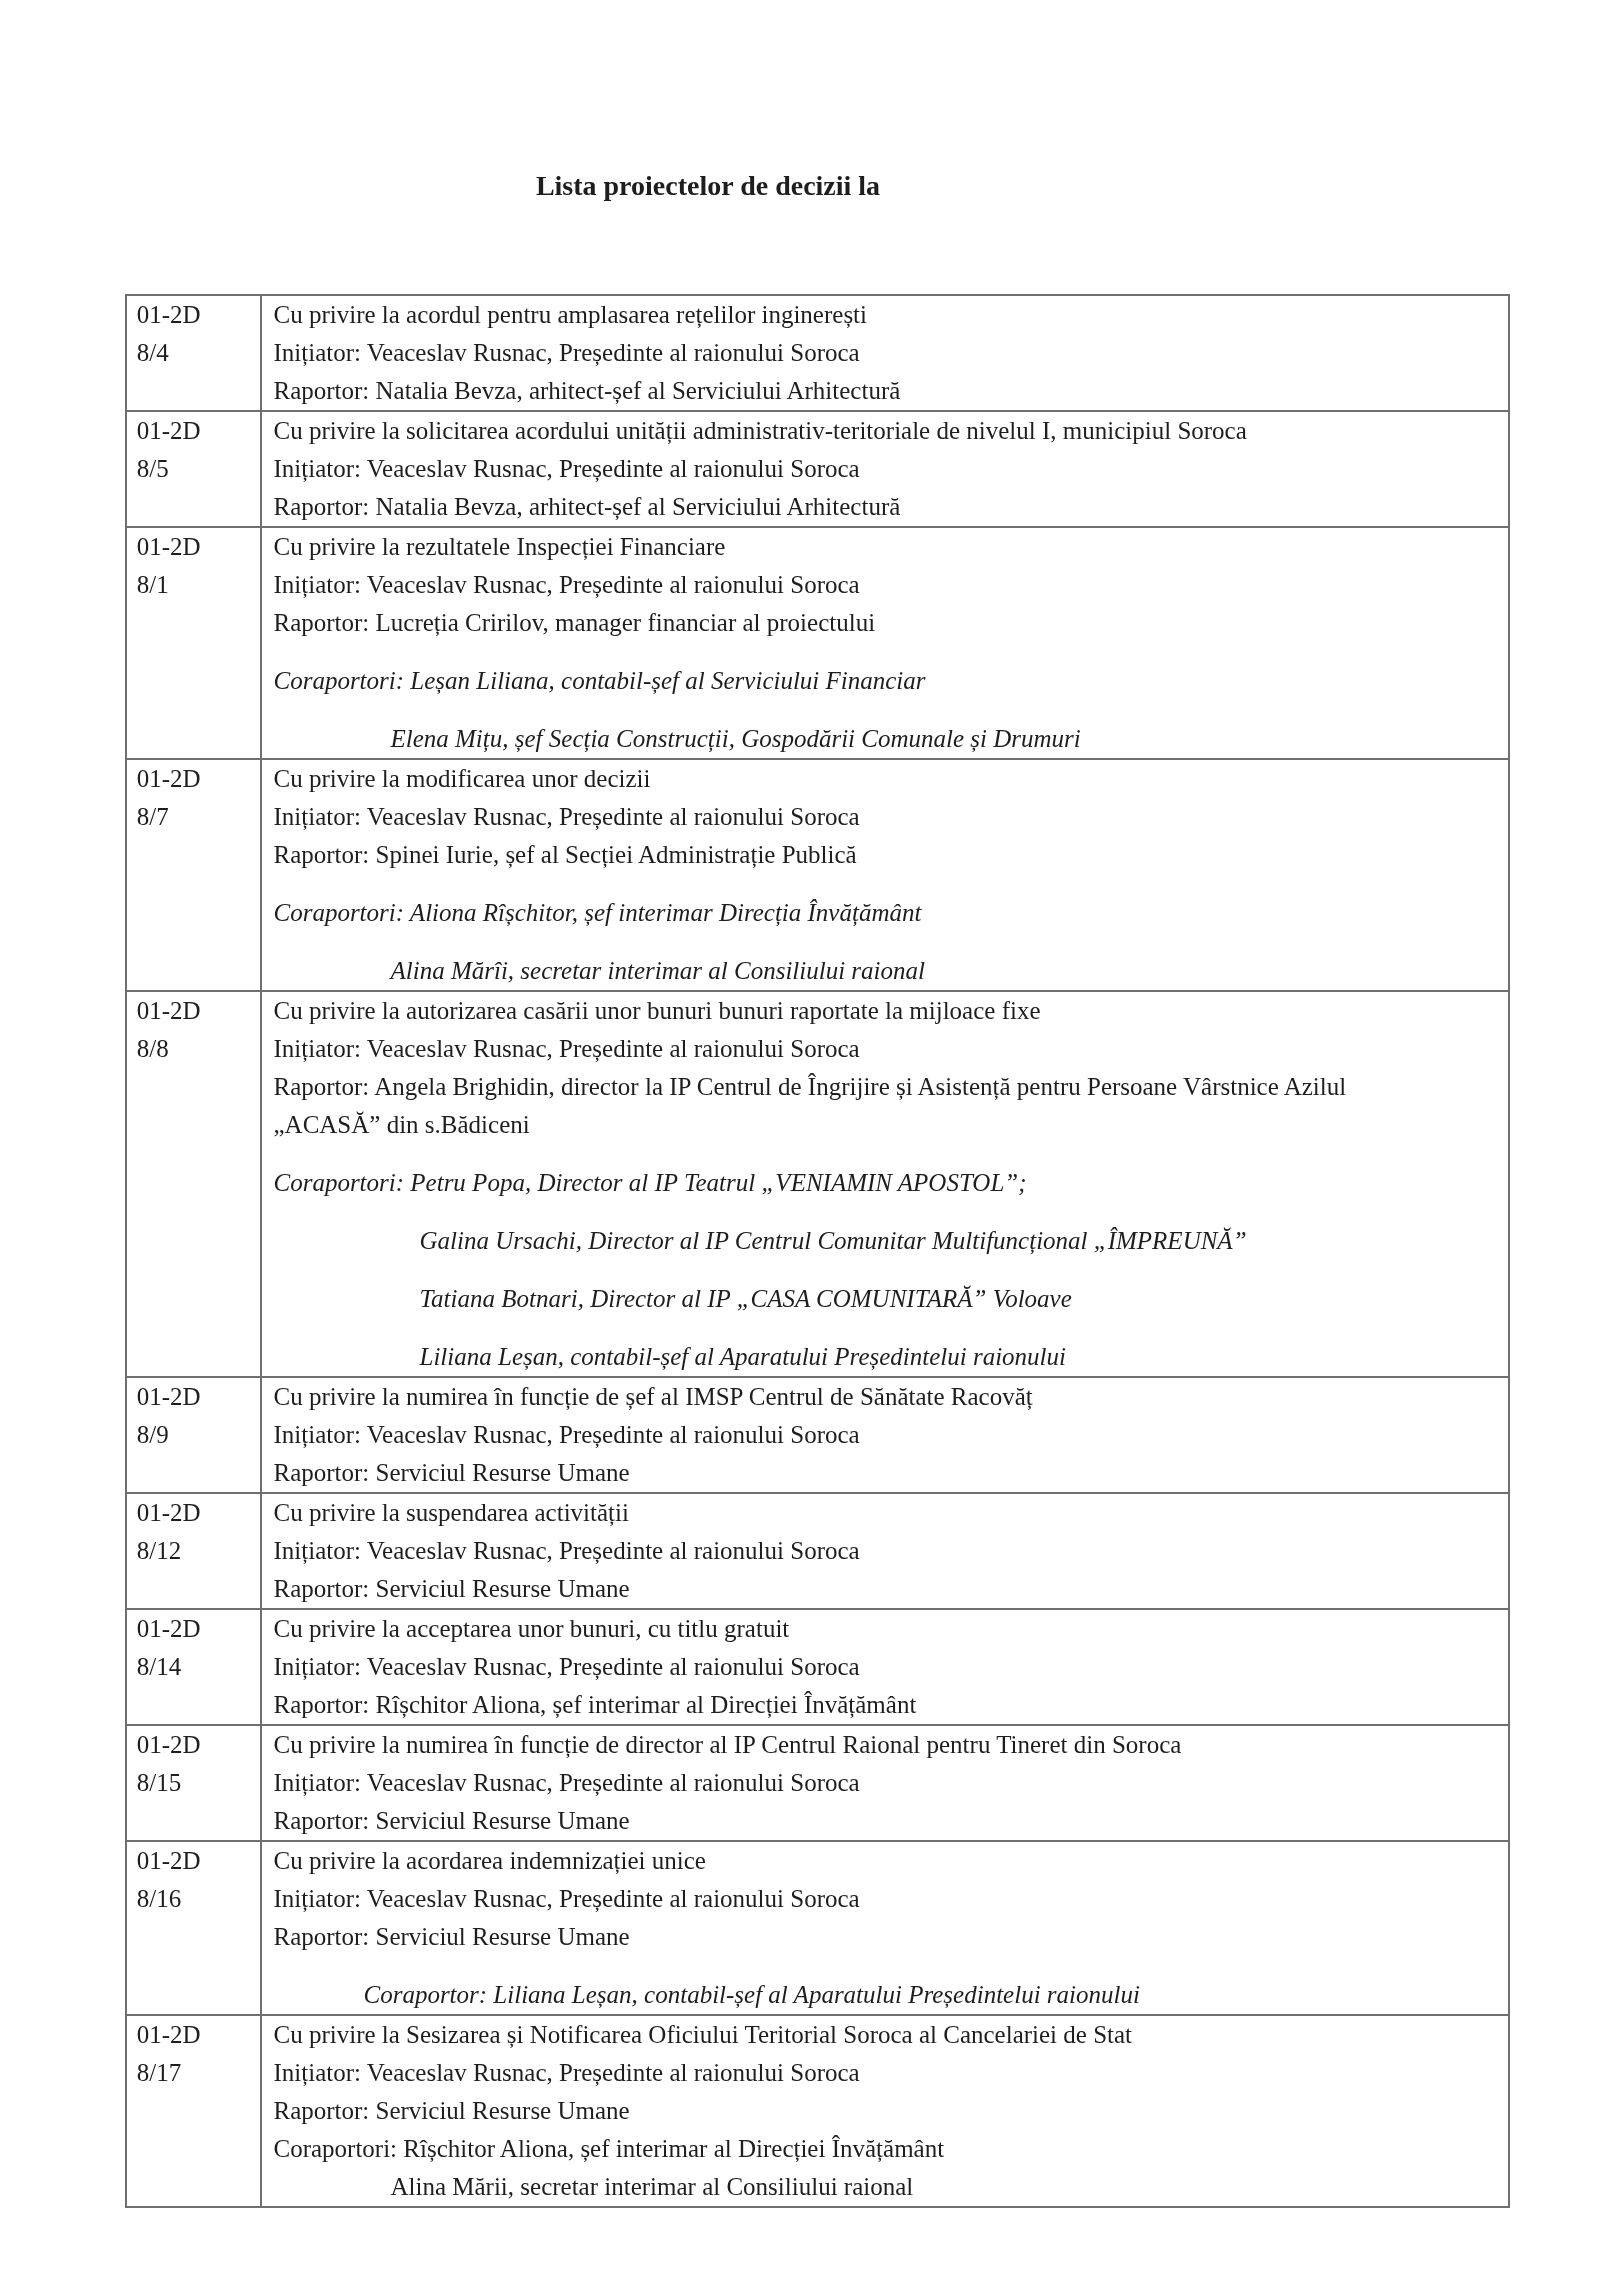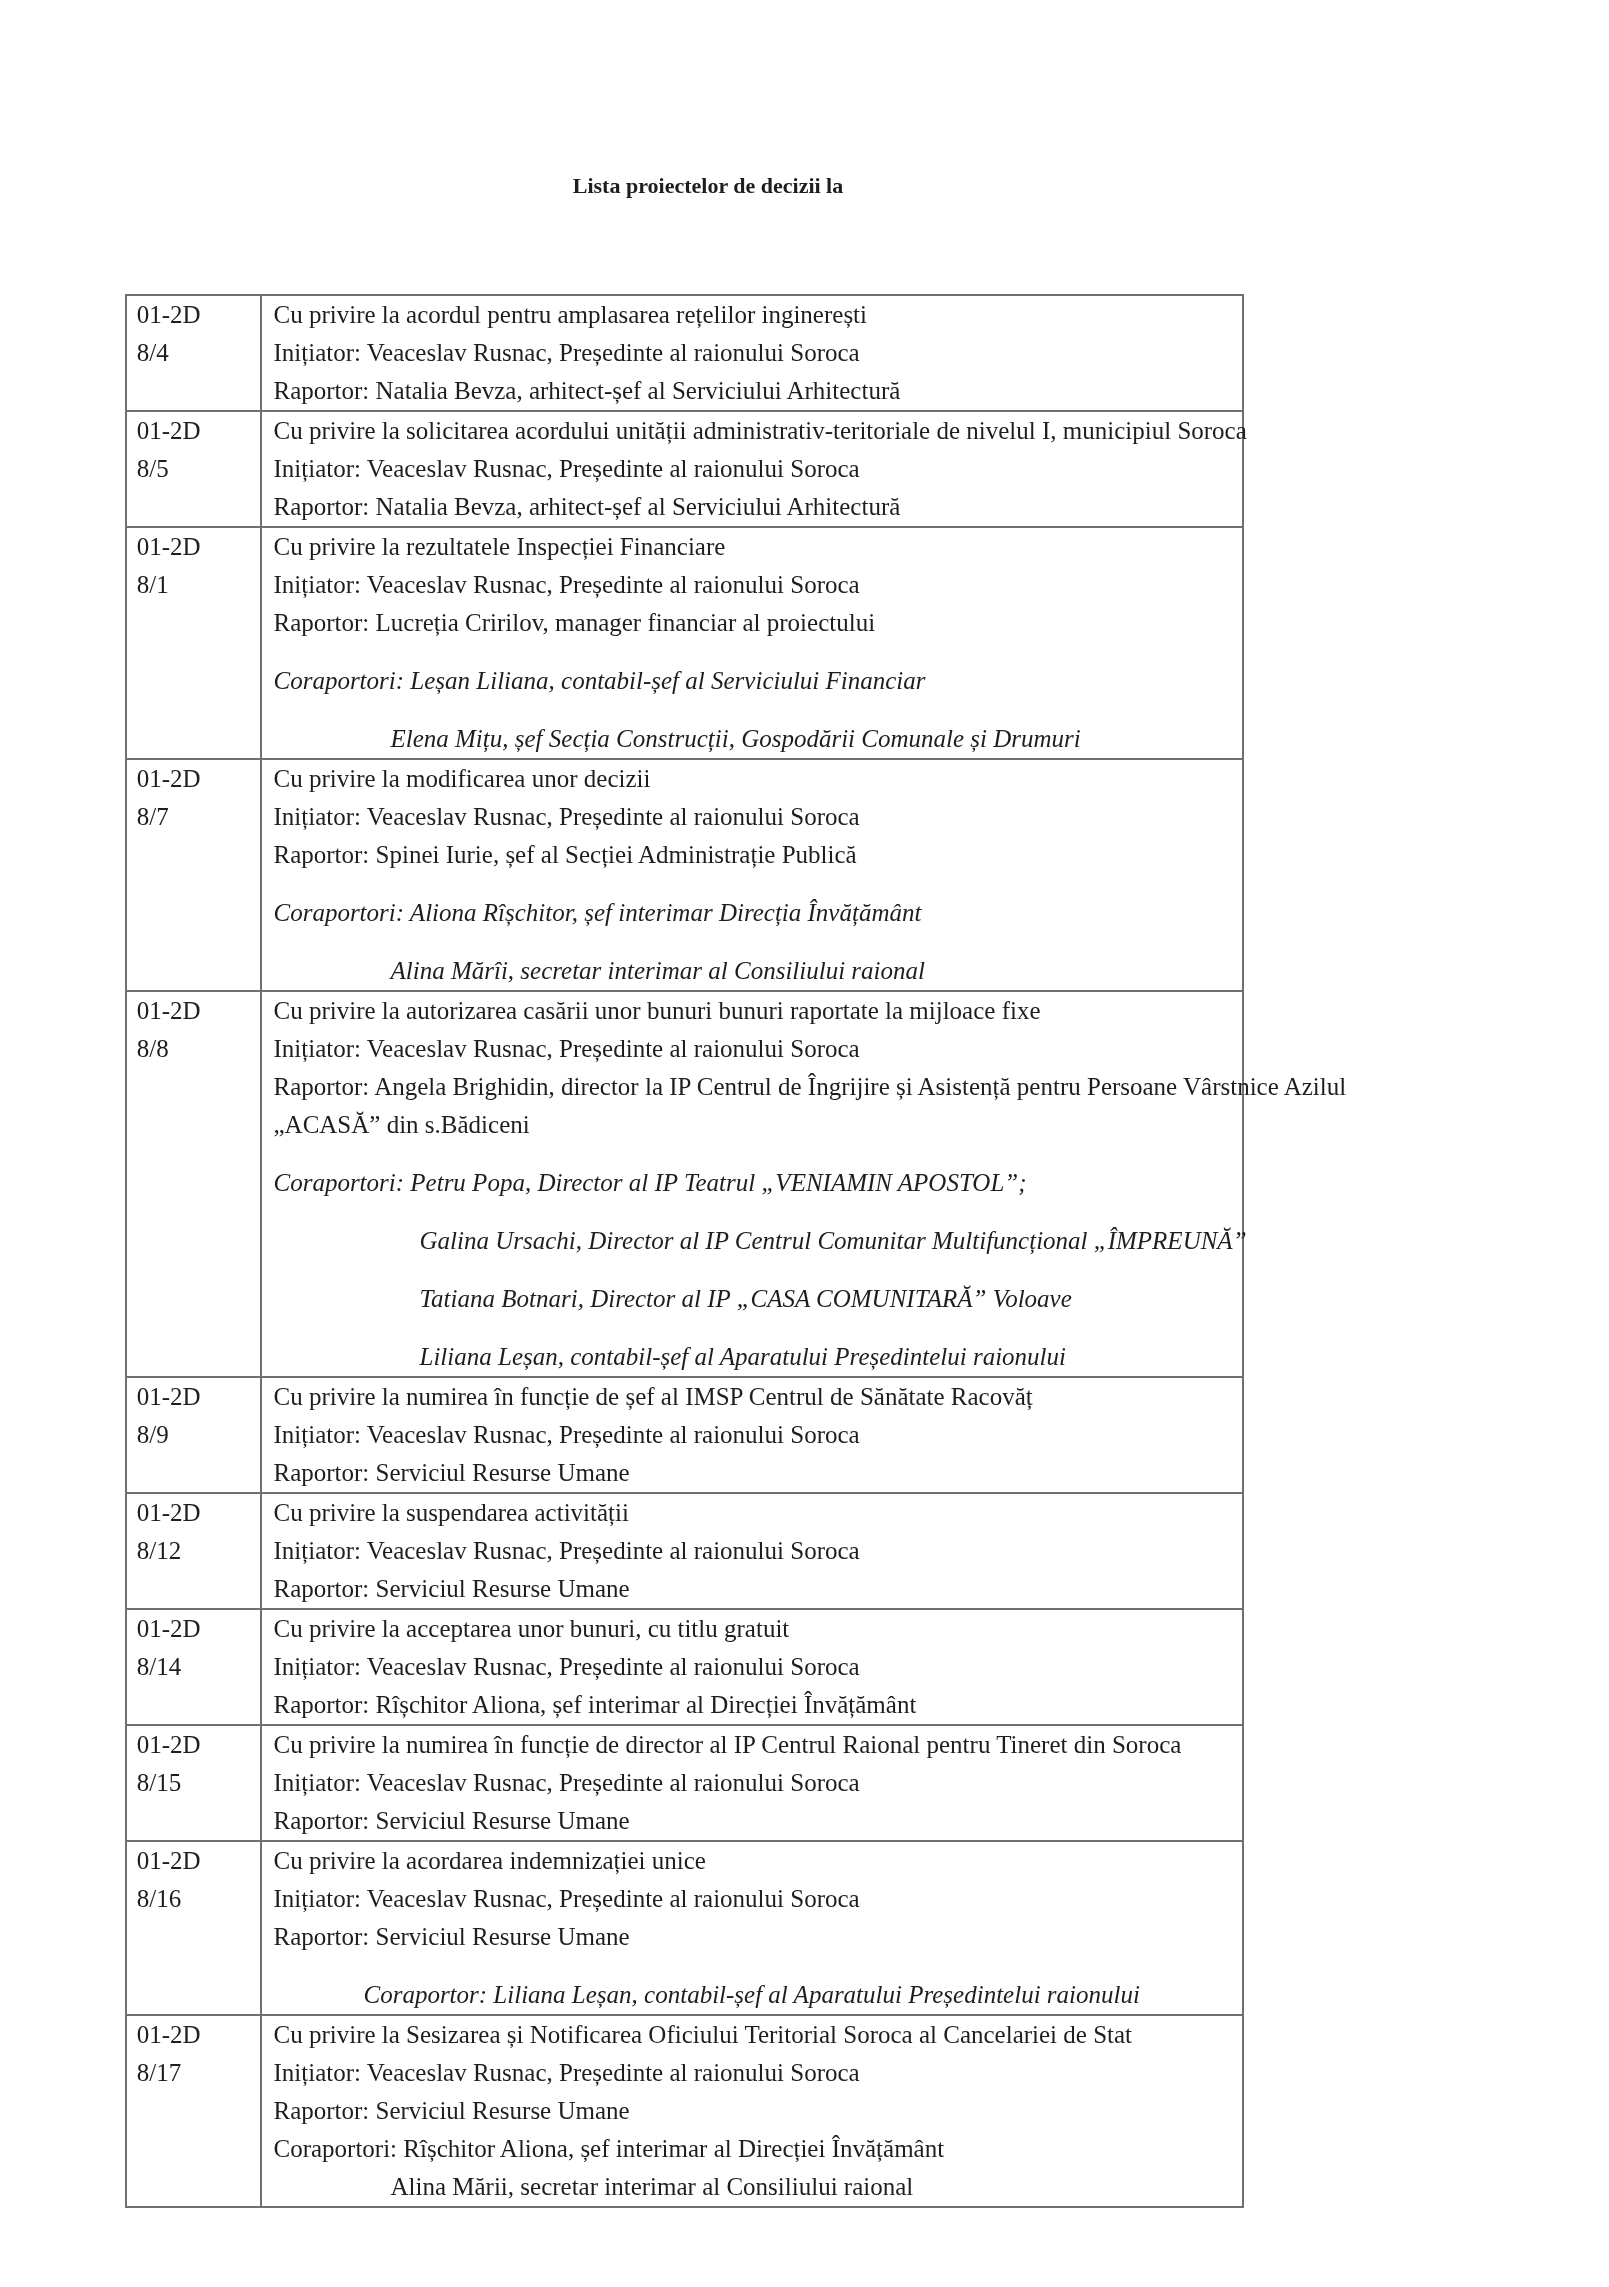--- a/index.html
+++ b/index.html
@@ -3,26 +3,26 @@
 <meta charset="utf-8">
 <style>
   html, body { margin: 0; padding: 0; background: #ffffff; }
   body {
     width: 1609px; height: 2288px; position: relative; overflow: hidden;
     font-family: "Liberation Serif", "DejaVu Serif", serif;
     color: #1e1e1e;
   }
   .heading {
     position: absolute; left: 0; top: 170px; width: 1416px;
-    text-align: center; font-size: 22px; line-height: 31px;
+    text-align: center; font-size: 28px; line-height: 31px;
   }
   .heading .title { font-weight: bold; }
   .heading b { font-weight: bold; }
   table.list {
-    position: absolute; left: 125px; top: 294px; width: 1119px;
+    position: absolute; left: 125px; top: 294px; width: 1385px;
     border-collapse: collapse; table-layout: fixed;
     font-size: 25px;
   }
   table.list td {
     border: 2px solid #6f6f6f; vertical-align: top; padding: 0;
   }
   td.code { width: 123px; padding-left: 9.8px !important; }
   td.body { padding-left: 11.7px !important; padding-right: 7.8px !important; }
   .ln { display: block; line-height: 38px; height: 38px; white-space: nowrap; }
   .it { font-style: italic; margin-top: 20px; }

